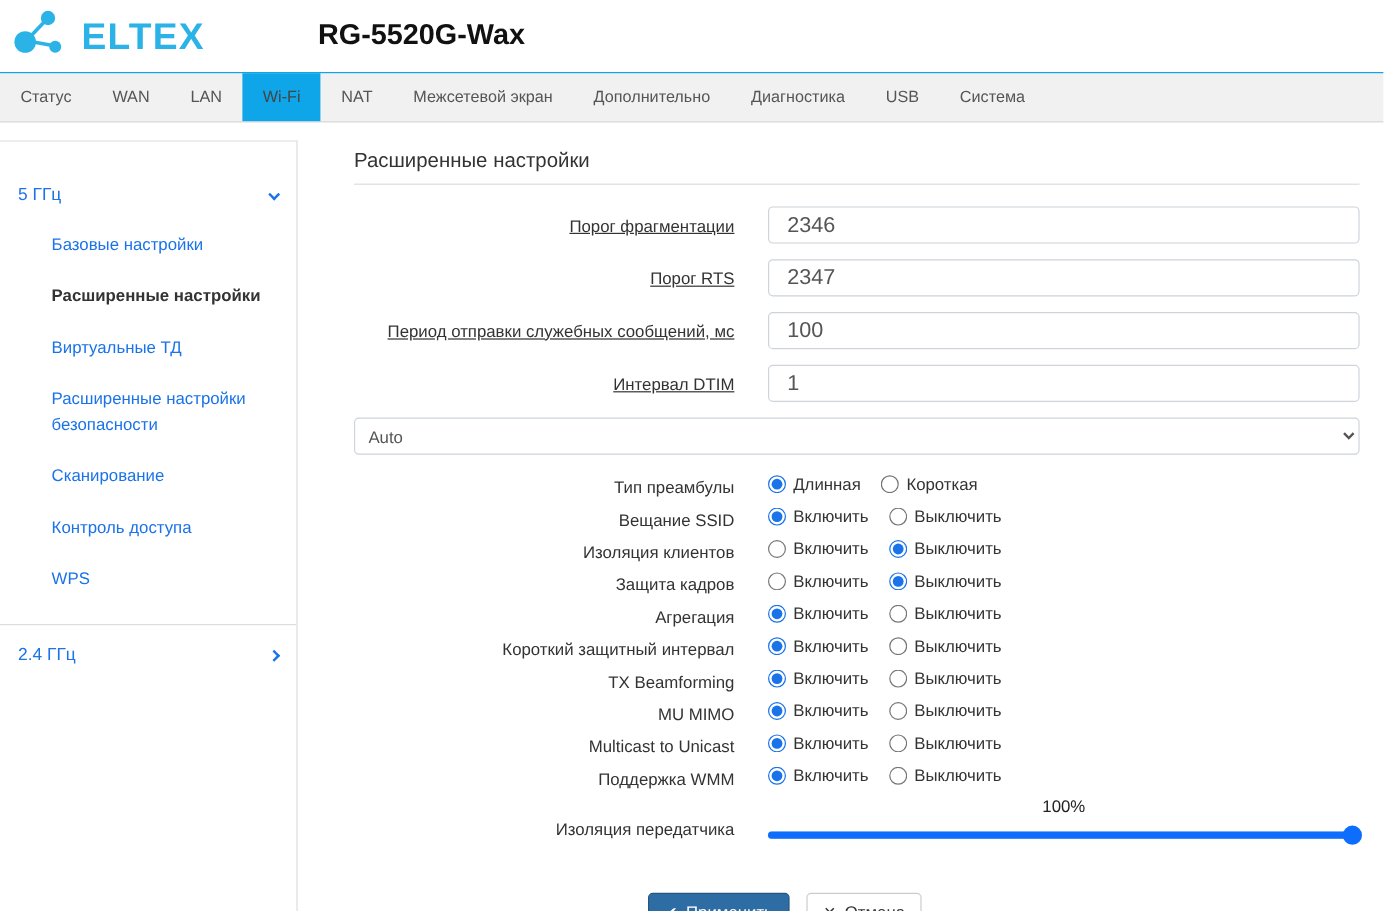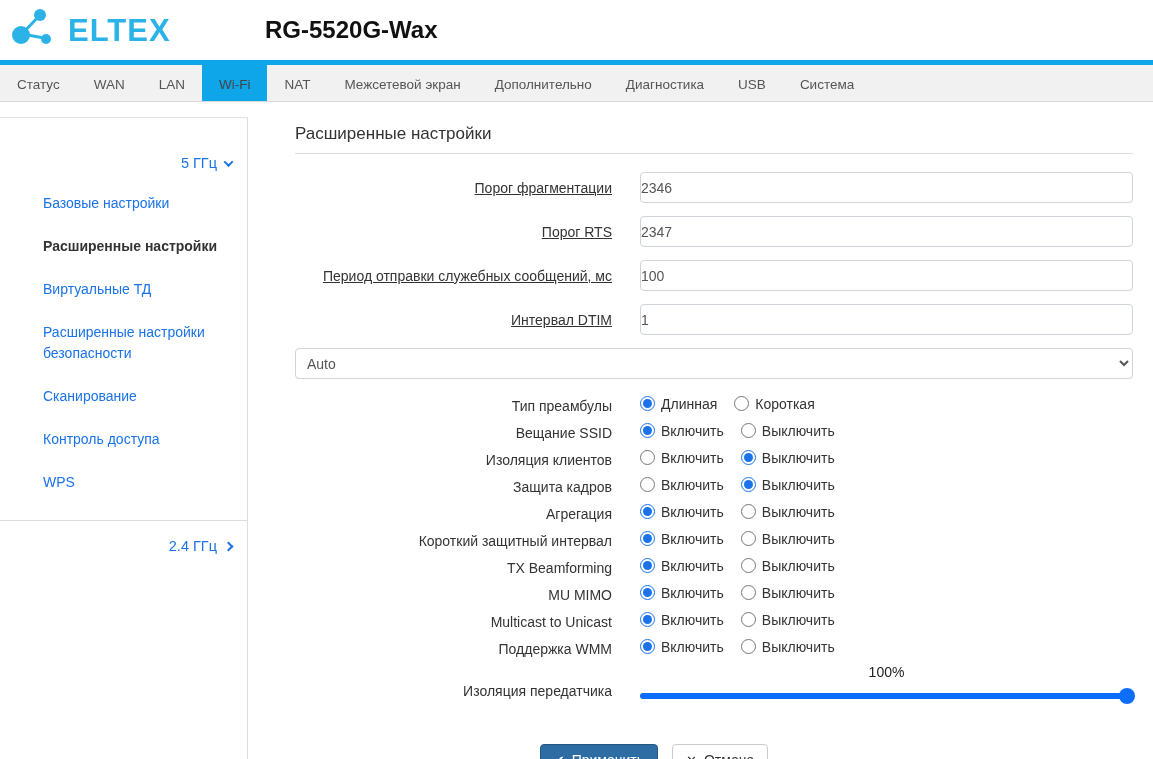--- a/index.html
+++ b/index.html
@@ -12,29 +12,29 @@
   .page { width:1153px; min-height:759px; display:flex; flex-direction:column; }
 
   
   .header { display:flex; align-items:center; height:60px; padding-left:8px; background:#fff; }
   .logo { display:flex; align-items:center; gap:14px; width:205px; }
   .logo-text { color:#2bb3e8; font-size:31px; font-weight:700; letter-spacing:1px; line-height:1; }
   .model { font-size:24px; font-weight:700; color:#111; margin-left:52px; }
 
   
   .tabs { display:flex; align-items:stretch; height:42px; background:#f1f1f1;
-          border-top:5px solid #0ea5e9; border-bottom:1px solid #d9d9d9; padding-left:0; }
+          border-top:1px solid #0ea5e9; border-bottom:1px solid #d9d9d9; padding-left:0; }
   .tab { padding:0 17px; line-height:40px; font-size:13.5px; color:#555; cursor:pointer; white-space:nowrap; }
   .tab.active { background:#0ea5e9; color:#444; }
 
   
   .body-wrap { display:flex; flex:1; align-items:stretch; }
   .sidebar { width:248px; flex:0 0 248px; border-right:1px solid #ddd; border-top:1px solid #e2e2e2;
              margin-top:15px; padding-top:26px; }
-  .sb-group-header { display:flex; justify-content:flex-end; align-items:center; gap:8px;
+  .sb-group-header { display:flex; justify-content:space-between; align-items:center; gap:8px;
                      padding:11px 15px; color:#1a73e8; font-size:14.5px; cursor:pointer; }
   .sb-item { display:block; text-align:left; padding:11px 15px; color:#1a73e8; font-size:14px;
              cursor:pointer; line-height:21px;margin-left:28px; }
   .sb-item.active { color:#333; font-weight:700; cursor:default; }
   .sb-divider { border:0; border-top:1px solid #ddd; margin:16px 0 6px 0; }
   .chev { display:inline-block; width:7px; height:7px; border-right:2px solid #1a73e8;
           border-bottom:2px solid #1a73e8; }
   .chev.down { transform: rotate(45deg) translate(-1px,-1px); }
   .chev.right { transform: rotate(-45deg); }
 
@@ -46,21 +46,21 @@
   .row { display:flex; align-items:center; }
   .flabel { flex:0 0 345px; width:345px; text-align:right; padding-right:28px;
             font-size:14px; color:#333; line-height:18px; }
   .fctrl { flex:1; min-width:0; }
 
   .row-text, .row-select { margin-bottom:13px;text-decoration:underline; }
   .row-radio { margin-bottom:0; height:27px; }
 
   input[type="text"] {
     width:100%; height:31px; border:1px solid #ced4da; border-radius:4px;
-    padding:0 0; font-size:14px; color:#555; font-family:"Liberation Sans",sans-serif;
+    padding:0 15px; font-size:18px; color:#555; font-family:"Liberation Sans",sans-serif;
   }
   select {
     width:100%; height:31px; border:1px solid #ced4da; border-radius:4px;
     padding:0 7px; font-size:14px; color:#555; background:#fff;
     font-family:"Liberation Sans",sans-serif;
   }
 
   .radio-opt { display:inline-flex; align-items:center; gap:6px; margin-right:17px;
                font-size:14px; color:#333; cursor:pointer; }
   input[type="radio"] { width:15px; height:15px; margin:0; accent-color:#1a73e8; cursor:pointer; }

